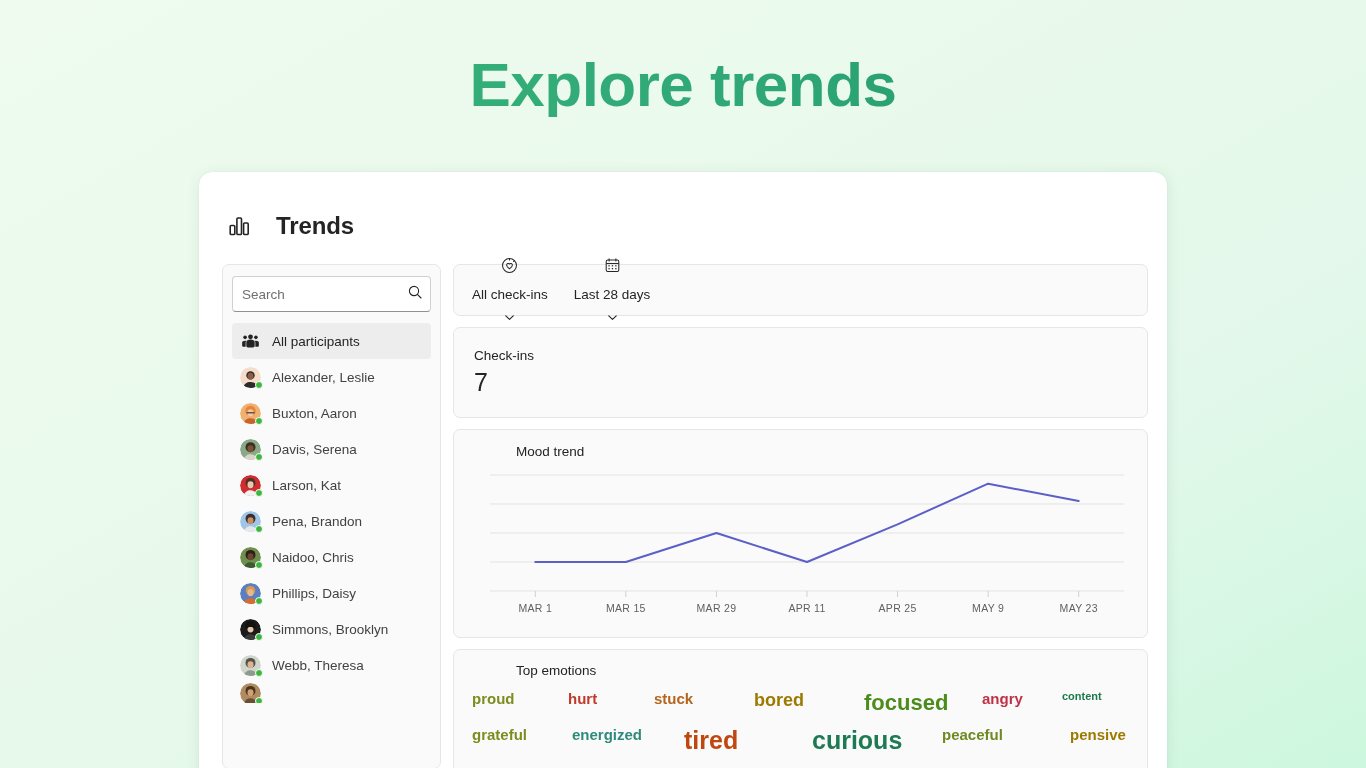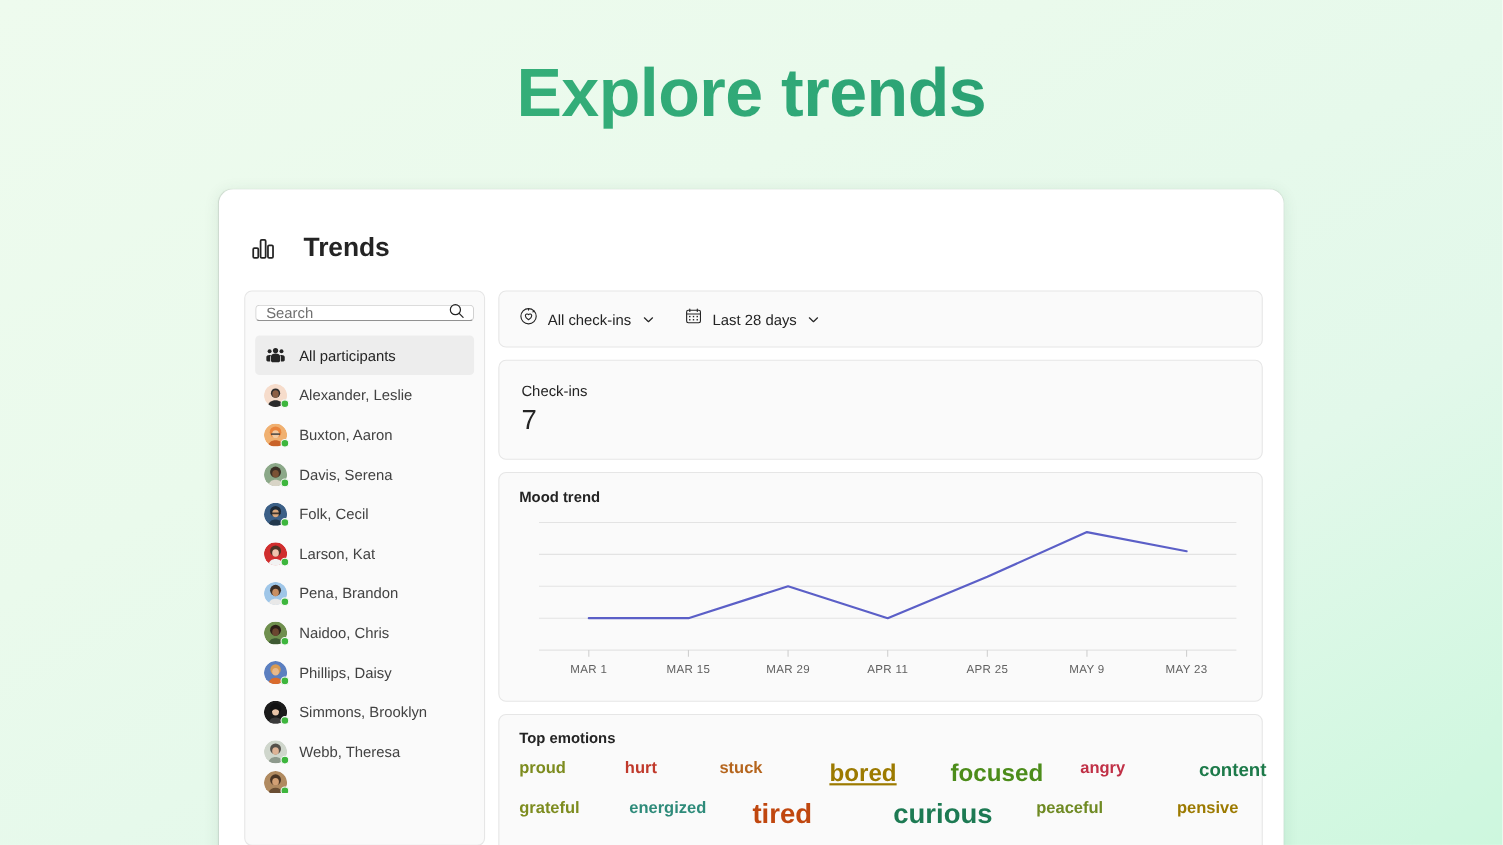--- a/index.html
+++ b/index.html
@@ -74,21 +74,21 @@
     padding: 11px 9px 0 9px;
     height: 505px;
     overflow: hidden;
   }
   .search-wrap {
     position: relative;
     margin-bottom: 11px;
   }
   .search-input {
     width: 100%;
-    height: 15px;
+    height: 36px;
     border: 1px solid #d1d1d1;
     border-bottom-color: #919191;
     border-radius: 4px;
     background: #ffffff;
     font-size: 13.5px;
     font-family: "Liberation Sans", sans-serif;
     color: #6d28d9;
     padding: 0 30px 0 9px;
     outline: none;
   }
@@ -163,20 +163,21 @@
     align-items: center;
     gap: 26px;
     padding: 0 18px;
     height: 52px;
   }
   .filter-chip {
     display: flex;
     align-items: center;
     gap: 9px;
     cursor: default;
+    flex-direction: column;
   }
   .filter-label {
     font-size: 13.5px;
     color: #242424;
   }
   .chevron { display:block; }
 
   
   .stats-row {
     display: flex;
@@ -191,23 +192,24 @@
   .stat-value {
     font-size: 25px;
     color: #242424;
     line-height: 1.05;
   }
 
   
   .chart-panel { padding: 14px 18px 10px 18px; }
   .panel-title {
     font-size: 13.5px;
-    font-weight: bold;
+    font-weight: normal;
     color: #242424;
     margin-bottom: 8px;
+    margin-left: 44px;
   }
   .chart-area {
     position: relative;
     height: 160px;
   }
   .chart-svg { display: block; }
 
   
   .emotions-panel { padding: 13px 18px 16px 18px; }
   .emotions-rows { margin-top: 12px; }
@@ -309,35 +311,20 @@
                 <circle cx="20" cy="15.5" r="9.5" fill="#3a2f25"></circle>
                 <ellipse cx="20" cy="18.5" rx="5.8" ry="6.6" fill="#7a5235"></ellipse>
                 <path d="M7 40c1.6-7.5 6.8-11 13-11s11.4 3.5 13 11z" fill="#d8d4c6"></path>
               </svg>
             </span>
             <span class="presence"></span>
           </span>
           <span class="person-name">Davis, Serena</span>
         </li>
 
-        <li class="person">
-          <span class="avatar">
-            <span class="avatar-img">
-              <svg width="21" height="21" viewBox="0 0 40 40">
-                <circle cx="20" cy="20" r="20" fill="#3b5f86"></circle>
-                <circle cx="20" cy="15" r="9.5" fill="#1d2a38"></circle>
-                <ellipse cx="20" cy="18.5" rx="5.8" ry="6.6" fill="#d9a77c"></ellipse>
-                <rect x="11" y="17" width="18" height="3" rx="1.5" fill="#222" opacity="0.85"></rect>
-                <path d="M7 40c1.6-7.5 6.8-11 13-11s11.4 3.5 13 11z" fill="#22384c"></path>
-              </svg>
-            </span>
-            <span class="presence"></span>
-          </span>
-          <span class="person-name">Folk, Cecil</span>
-        </li>
 
 
         <li class="person">
           <span class="avatar">
             <span class="avatar-img">
               <svg width="21" height="21" viewBox="0 0 40 40">
                 <circle cx="20" cy="20" r="20" fill="#d02e2e"></circle>
                 <circle cx="20" cy="15" r="9.5" fill="#4d3326"></circle>
                 <ellipse cx="20" cy="18.5" rx="5.8" ry="6.6" fill="#f0c4ae"></ellipse>
                 <path d="M7 40c1.6-7.5 6.8-11 13-11s11.4 3.5 13 11z" fill="#f2f2f2"></path>
@@ -551,24 +538,24 @@
         </div>
       </div>
 
       <div class="panel emotions-panel">
         <div class="panel-title">Top emotions</div>
         <div class="emotions-rows" id="emotions-rows">
             <div class="emotion-row" style="position: relative;">
               <span class="emotion" style="color: rgb(125, 140, 31); font-size: 15px; position: absolute; left: 0px;">proud</span>
               <span class="emotion" style="color: rgb(192, 57, 43); font-size: 15px; position: absolute; left: 96px;">hurt</span>
               <span class="emotion" style="color: rgb(181, 101, 29); font-size: 15px; position: absolute; left: 182px;">stuck</span>
-              <span class="emotion" style="color: rgb(156, 122, 0); font-size: 22px; position: absolute; left: 282px; text-decoration: underline;">bored</span>
+              <span class="emotion" style="color: rgb(156, 122, 0); font-size: 18px; position: absolute; left: 282px;">bored</span>
               <span class="emotion" style="color: rgb(76, 140, 26); font-size: 22px; position: absolute; left: 392px;">focused</span>
               <span class="emotion" style="color: rgb(192, 48, 70); font-size: 15px; position: absolute; left: 510px;">angry</span>
-              <span class="emotion" style="color: rgb(29, 122, 74); font-size: 17px; position: absolute; left: 618px;">content</span>
+              <span class="emotion" style="color: rgb(29, 122, 74); font-size: 11px; position: absolute; left: 590px;">content</span>
             </div>
             <div class="emotion-row" style="position: relative;">
               <span class="emotion" style="color: rgb(125, 140, 31); font-size: 15px; position: absolute; left: 0px;">grateful</span>
               <span class="emotion" style="color: rgb(46, 139, 122); font-size: 15px; position: absolute; left: 100px;">energized</span>
               <span class="emotion" style="color: rgb(192, 71, 15); font-size: 25px; position: absolute; left: 212px;">tired</span>
               <span class="emotion" style="color: rgb(29, 122, 83); font-size: 25px; position: absolute; left: 340px;">curious</span>
               <span class="emotion" style="color: rgb(111, 138, 35); font-size: 15px; position: absolute; left: 470px;">peaceful</span>
               <span class="emotion" style="color: rgb(156, 122, 0); font-size: 15px; position: absolute; left: 598px;">pensive</span>
             </div>
           </div>

